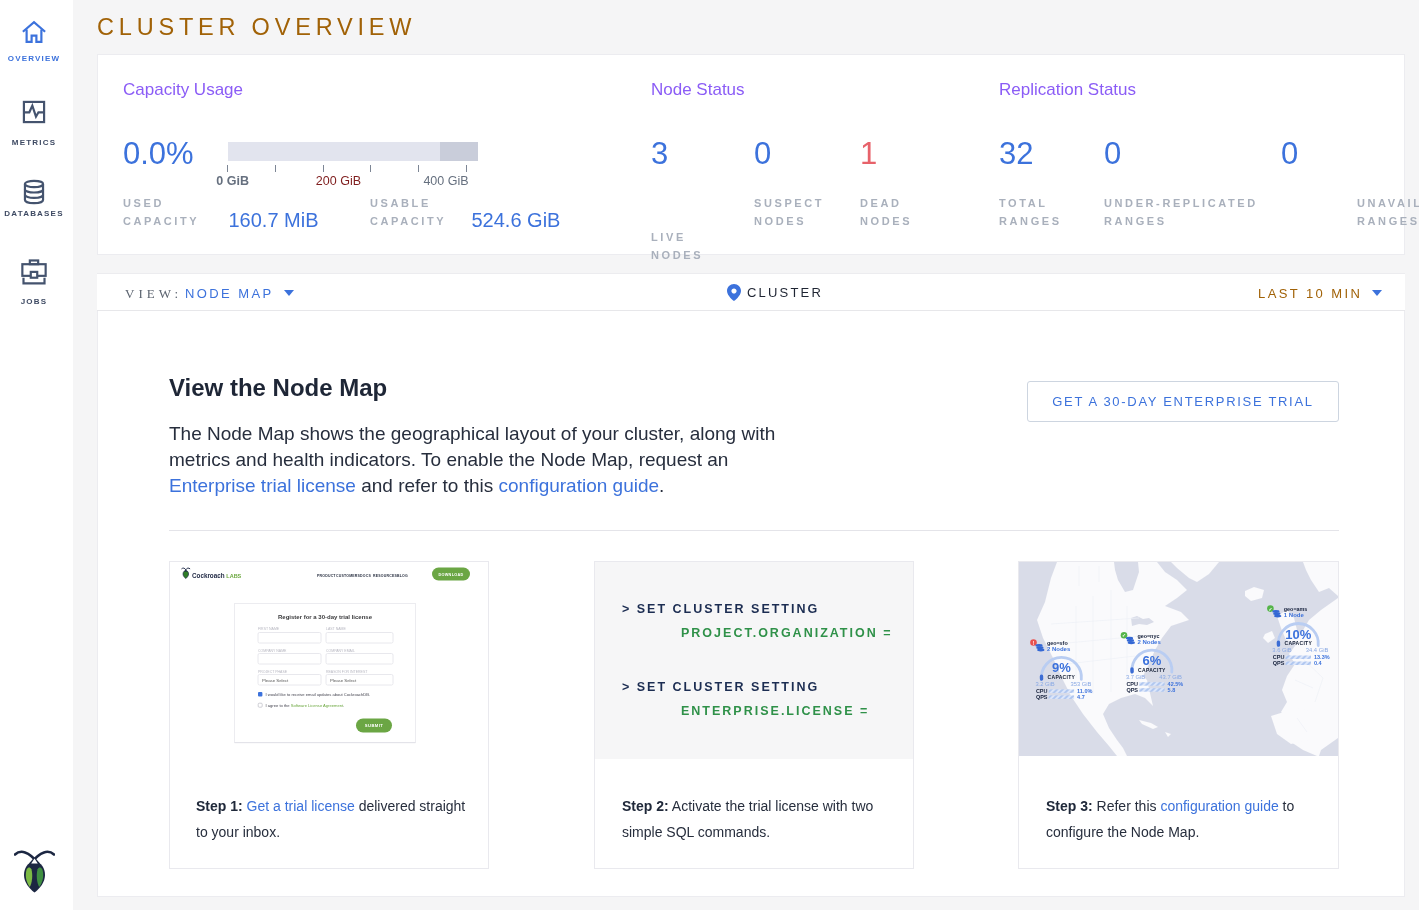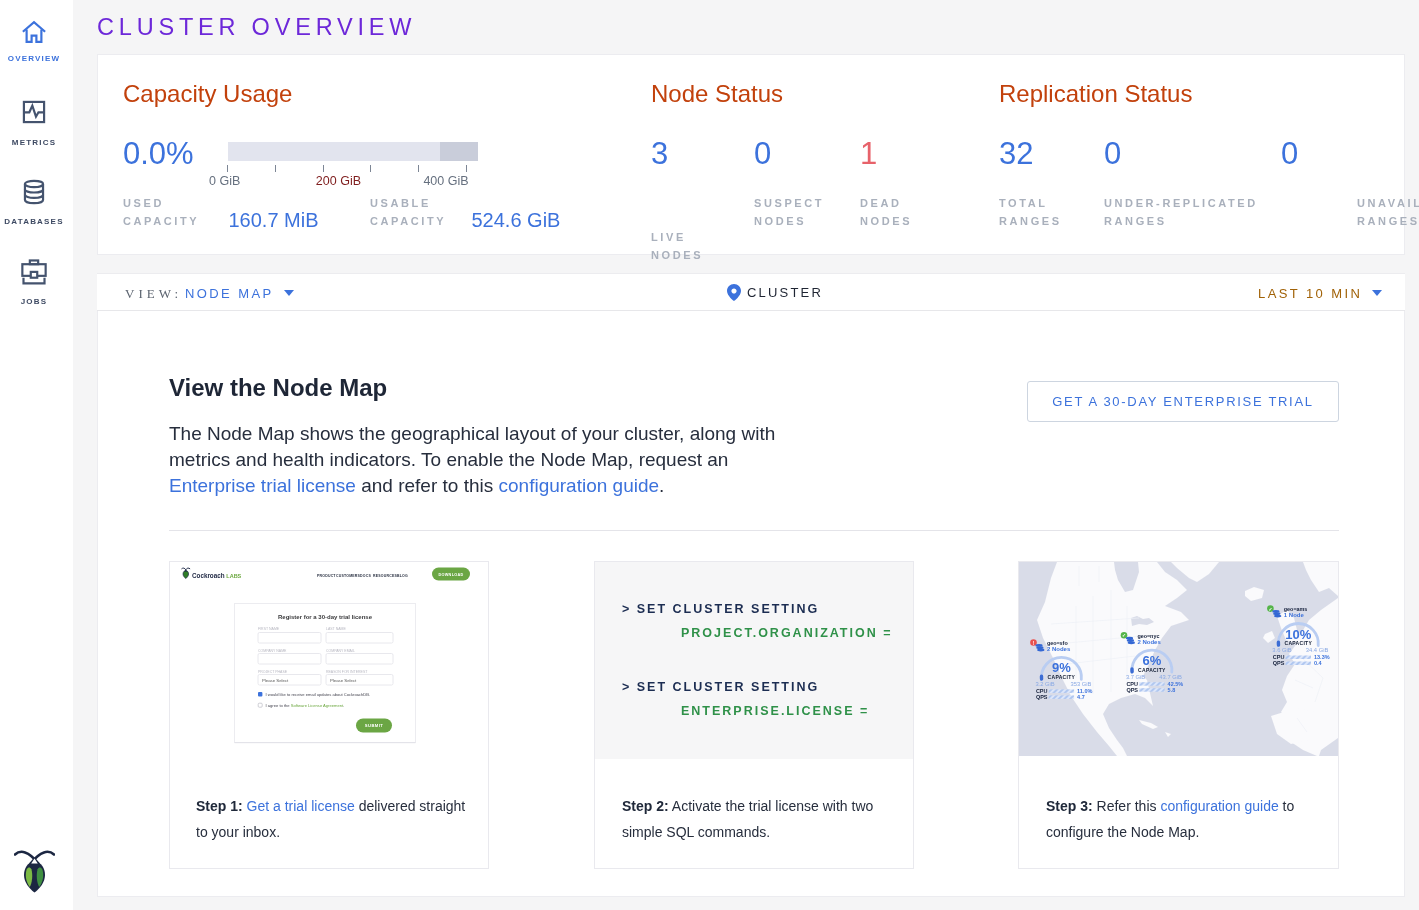--- a/index.html
+++ b/index.html
@@ -6,21 +6,21 @@
 html,body { width:1419px; height:910px; overflow:hidden; }
 body { font-family:"Liberation Sans", sans-serif; background:#f5f5f6; position:relative; }
 .abs { position:absolute; }
 
 #sidebar { position:absolute; left:0; top:0; width:73px; height:910px; background:#fff; }
 .navitem { position:absolute; left:0; width:68px; text-align:center; }
 .navlabel { font-size:8px; font-weight:bold; letter-spacing:1.2px; color:#3e4a63; }
 .navlabel.active { color:#3c72dc; }
 
 #topcard { position:absolute; left:97px; top:54px; width:1308px; height:201px; background:#fff; border:1px solid #ececf0; box-sizing:border-box; }
-.sechead { position:absolute; top:80px; font-size:24px; font-weight:500; color:#c2410c; }
+.sechead { position:absolute; top:80px; font-size:17px; font-weight:500; color:#8b5cf6; }
 .bignum { position:absolute; top:135.5px; font-size:31px; color:#3c72dc; font-weight:400; }
 .smallcaps { position:absolute; top:193.5px; font-size:11px; font-weight:600; letter-spacing:2.6px; color:#a9b0bc; line-height:18px; }
 .statval { position:absolute; top:209px; font-size:20px; color:#3c72dc; }
 
 #toolbar { position:absolute; left:97px; top:273px; width:1308px; height:38px; background:#fff; border-top:1px solid #ececef; border-bottom:1px solid #e7e7ea; }
 #panel { position:absolute; left:97px; top:311px; width:1308px; height:586px; background:#fff; border:1px solid #ececf0; border-top:none; box-sizing:border-box; }
 .tb { font-size:13px; letter-spacing:2.4px; }
 
 h2.vmap { position:absolute; left:169px; top:374px; font-size:24px; font-weight:600; color:#1e2636; }
 .para { position:absolute; left:169px; top:421px; width:660px; font-size:19px; line-height:26px; color:#272e3d; }
@@ -48,21 +48,21 @@
 </svg>
 <div class="navlabel" style="margin-top:9px;">METRICS</div>
 </div>
 <div class="navitem" style="top:179px;">
 <svg width="26" height="26" viewBox="0 0 25 25" fill="none" stroke="#44536e" stroke-width="2.1">
 <ellipse cx="12.5" cy="4.8" rx="8.7" ry="3"></ellipse>
 <path d="M3.8 4.8 V20.2 c0 1.66 3.9 3 8.7 3 s8.7 -1.34 8.7 -3 V4.8"></path>
 <path d="M21.2 10 c0 1.66 -3.9 3 -8.7 3 s-8.7 -1.34 -8.7 -3"></path>
 <path d="M21.2 15.2 c0 1.66 -3.9 3 -8.7 3 s-8.7 -1.34 -8.7 -3"></path>
 </svg>
-<div class="navlabel" style="margin-top:8px;">DATABASES</div>
+<div class="navlabel" style="margin-top:0;">DATABASES</div>
 </div>
 <div class="navitem" style="top:259px;">
 <svg width="26" height="26" viewBox="0 0 25 25" fill="none" stroke="#44536e" stroke-width="2.1">
 <rect x="8.5" y="1.4" width="8" height="3.6"></rect>
 <rect x="1.3" y="5" width="22.4" height="11.2"></rect>
 <rect x="9.4" y="12.4" width="6.2" height="5.6" fill="#fff"></rect>
 <path d="M2.4 18 V23.4 H22.6 V18" fill="none"></path>
 </svg>
 <div class="navlabel" style="margin-top:8px;">JOBS</div>
 </div>
@@ -71,42 +71,42 @@
 <path d="M1,6.5 C6.5,1.5 14.5,3 24.2,15.2" fill="none" stroke="#1c2742" stroke-width="2.6" stroke-linecap="round"></path>
 <path d="M40,6.5 C34.5,1.5 26.5,3 16.8,15.2" fill="none" stroke="#1c2742" stroke-width="2.6" stroke-linecap="round"></path>
 <path d="M20.5,12.5 C13.5,14.5 10,20.5 10,27 C10,34 15,40.5 20.5,44.5 C26,40.5 31,34 31,27 C31,20.5 27.5,14.5 20.5,12.5 Z" fill="#1c2742"></path>
 <path d="M20.5,10.4 L17.2,15.6 L23.8,15.6 Z" fill="#fff"></path>
 <path d="M12.8,21 C10.8,27 11.8,33.5 15.8,39 C18.2,35 19,26.5 17.4,21.3 C16.2,18.8 14.2,18.9 12.8,21 Z" fill="#7cba45"></path>
 <path d="M28.2,21 C30.2,27 29.2,33.5 25.2,39 C22.8,35 22,26.5 23.6,21.3 C24.8,18.8 26.8,18.9 28.2,21 Z" fill="#3f8f41"></path>
 </svg>
 </div>
 
 <div id="topcard"></div>
-<div class="abs" style="left:97px; top:14px; font-size:23.5px; letter-spacing:4.8px; color:#6d28d9; font-weight:400;">CLUSTER OVERVIEW</div>
+<div class="abs" style="left:97px; top:14px; font-size:23.5px; letter-spacing:4.8px; color:#a16207; font-weight:400;">CLUSTER OVERVIEW</div>
 <div class="sechead" style="left:123px;">Capacity Usage</div>
 <div class="sechead" style="left:651px;">Node Status</div>
 <div class="sechead" style="left:999px;">Replication Status</div>
 
 <div class="bignum" style="left:123px;">0.0%</div>
 <div class="bignum" style="left:651px;">3</div>
 <div class="bignum" style="left:754px;">0</div>
 <div class="bignum" style="left:860px; color:#e7626a;">1</div>
 <div class="bignum" style="left:999px;">32</div>
 <div class="bignum" style="left:1104px;">0</div>
 <div class="bignum" style="left:1281px;">0</div>
 
 <div class="abs" style="left:228px; top:142px; width:250px; height:19px; background:#e2e4ee;"></div>
 <div class="abs" style="left:440px; top:142px; width:38px; height:19px; background:#c9cdda;"></div>
 <div class="abs" style="left:227px; top:165px; width:1px; height:7px; background:#7d8695;"></div>
 <div class="abs" style="left:275px; top:165px; width:1px; height:7px; background:#7d8695;"></div>
 <div class="abs" style="left:323px; top:165px; width:1px; height:7px; background:#7d8695;"></div>
 <div class="abs" style="left:370px; top:165px; width:1px; height:7px; background:#7d8695;"></div>
 <div class="abs" style="left:418px; top:165px; width:1px; height:7px; background:#7d8695;"></div>
 <div class="abs" style="left:466px; top:165px; width:1px; height:7px; background:#7d8695;"></div>
-<div class="abs" style="left:209px; top:174px; width:40px; text-align:left; font-size:12.5px; color:#66707f;">0 GiB</div>
+<div class="abs" style="left:209px; top:174px; width:40px; text-align:right; font-size:12.5px; color:#66707f;font-weight:bold;">0 GiB</div>
 <div class="abs" style="left:305px; top:174px; width:56px; text-align:right; font-size:12.5px; color:#7f1d1d;">200 GiB</div>
 <div class="abs" style="left:390px; top:174px; width:56px; text-align:center; font-size:12.5px; color:#66707f;margin-left:28px;">400 GiB</div>
 
 <div class="smallcaps" style="left:123px;">USED<br>CAPACITY</div>
 <div class="smallcaps" style="left:370px;">USABLE<br>CAPACITY</div>
 <div class="smallcaps" style="left:651px;margin-top:34px;">LIVE<br>NODES</div>
 <div class="smallcaps" style="left:754px;">SUSPECT<br>NODES</div>
 <div class="smallcaps" style="left:860px;">DEAD<br>NODES</div>
 <div class="smallcaps" style="left:999px;">TOTAL<br>RANGES</div>
 <div class="smallcaps" style="left:1104px;">UNDER-REPLICATED<br>RANGES</div>

